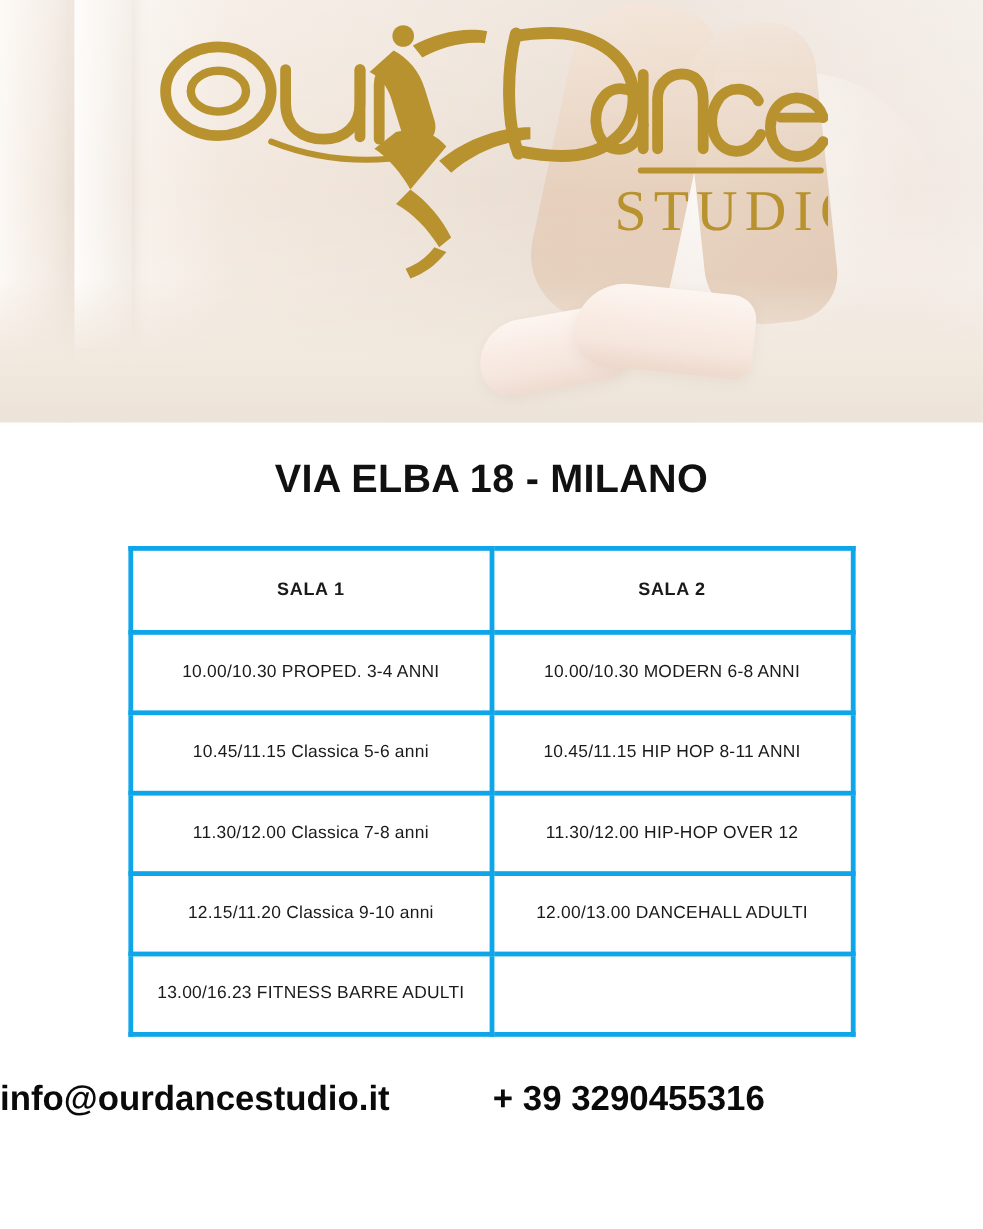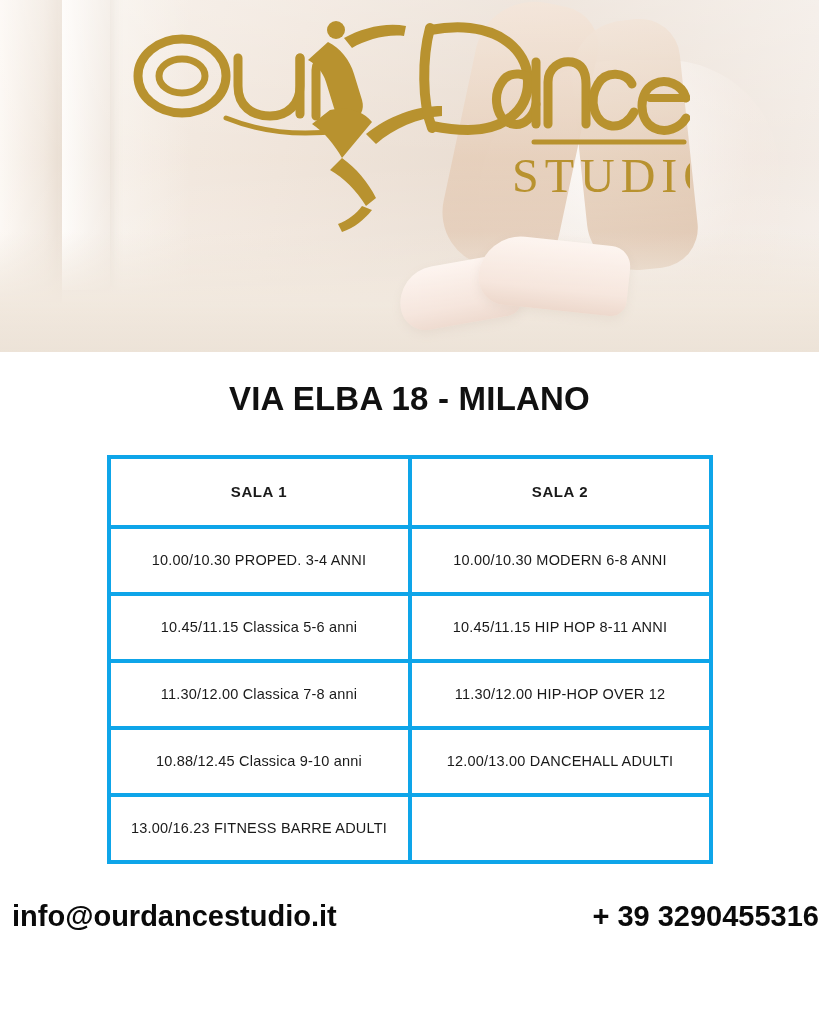--- a/index.html
+++ b/index.html
@@ -188,27 +188,26 @@
   }
   .booking {
     color: #b81f22;
     font-size: 29px;
     font-weight: bold;
     letter-spacing: .3px;
   }
   .contacts {
     margin-top: 10px;
     display: flex;
-    justify-content: space-between;
+    justify-content: flex-start;
     align-items: baseline;
     gap: 86px;
     color: #0a0a0a;
     font-size: 29px;
     font-weight: bold;
-    padding-left: 12px;
   }
 </style>
 </head>
 <body>
 
 <div class="poster">
 
   <div class="hero">
     <div class="hero-photo">
       <div class="light-left"></div>
@@ -284,21 +283,21 @@
         </tr>
         <tr>
           <td>10.45/11.15 Classica 5-6 anni</td>
           <td>10.45/11.15 HIP HOP 8-11 ANNI</td>
         </tr>
         <tr>
           <td>11.30/12.00  Classica 7-8 anni</td>
           <td>11.30/12.00 HIP-HOP OVER 12</td>
         </tr>
         <tr>
-          <td>10.88/12.45 Classica 9-10  anni</td>
+          <td>12.15/11.20 Classica 9-10  anni</td>
           <td>12.00/13.00 DANCEHALL ADULTI</td>
         </tr>
         <tr>
           <td>13.00/16.23 FITNESS BARRE ADULTI</td>
           <td class="empty"></td>
         </tr>
       </tbody>
     </table>
   </div>
 

